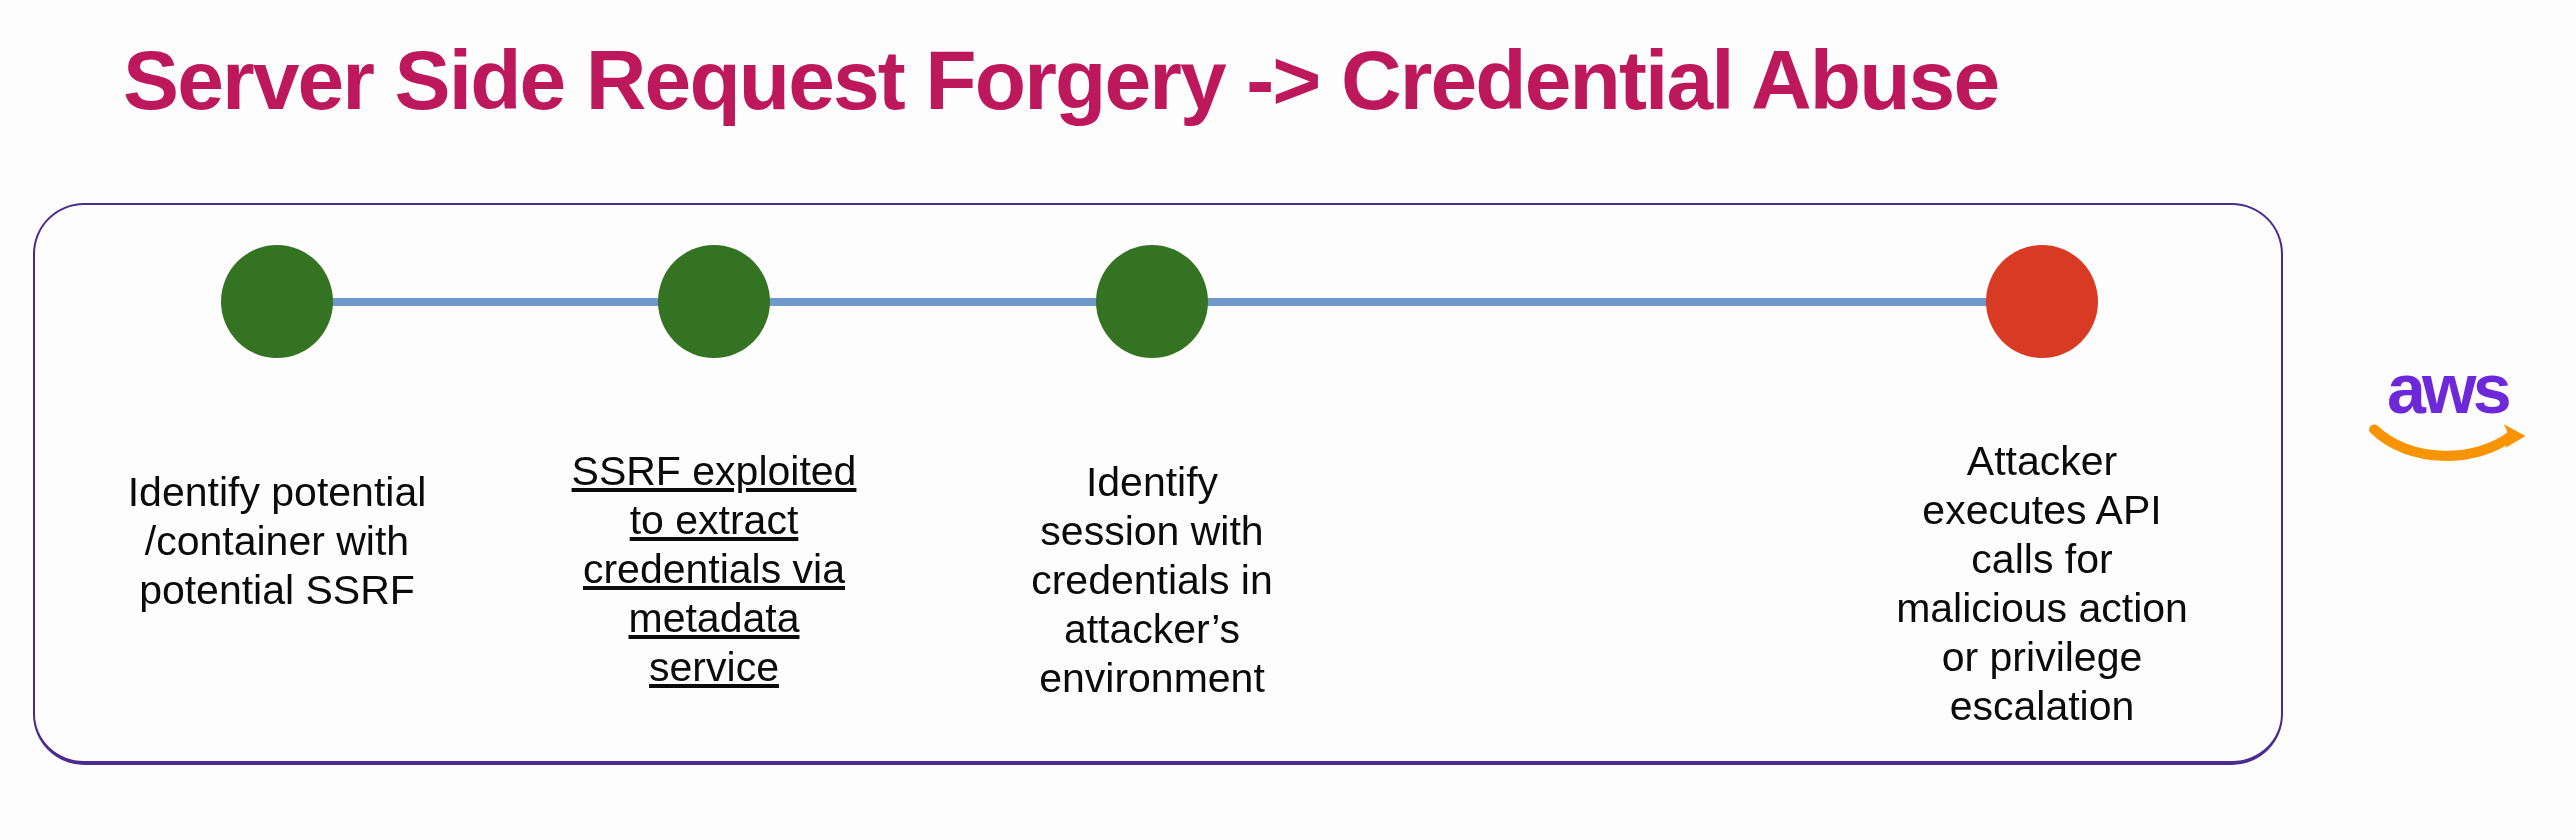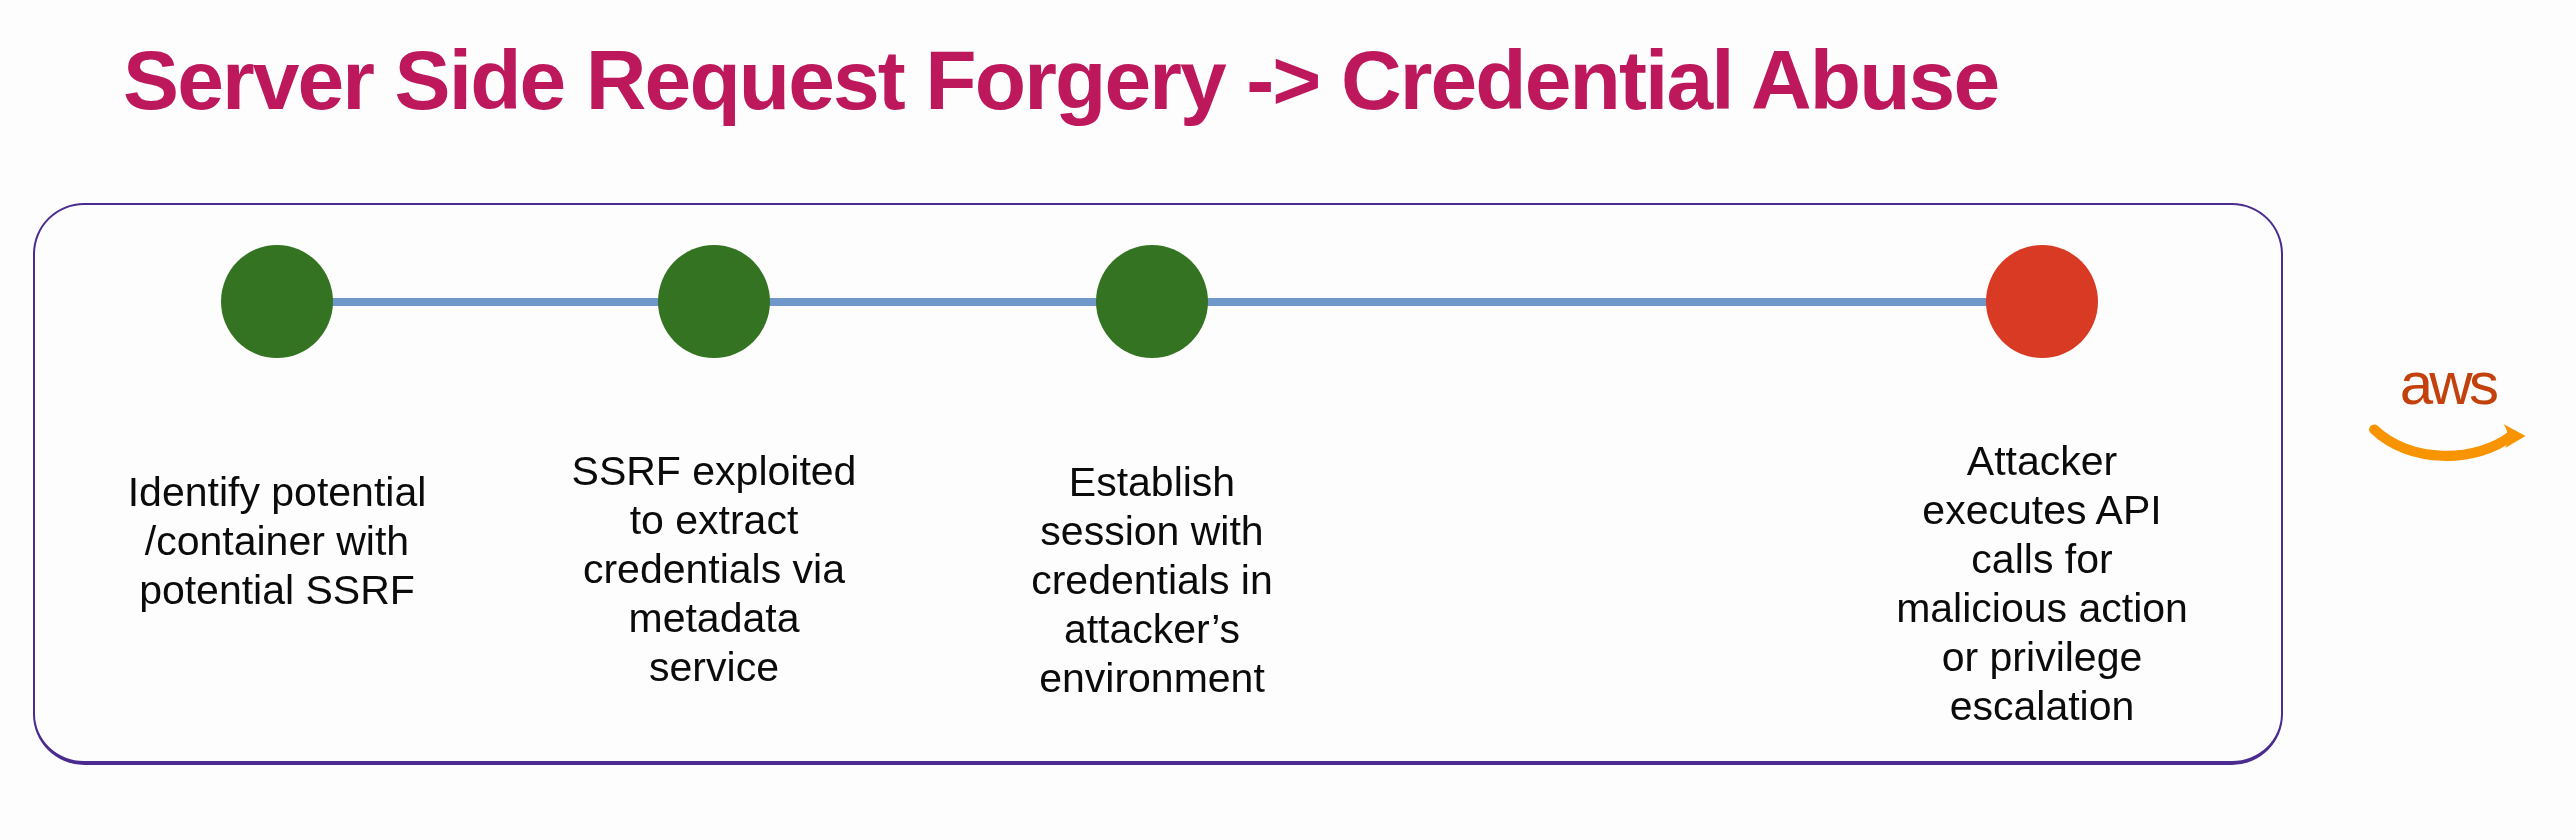--- a/index.html
+++ b/index.html
@@ -62,37 +62,37 @@
     position: absolute;
     width: 410px;
     font-size: 41px;
     line-height: 49px;
     color: #0b0b0b;
     text-align: center;
     white-space: pre-line;
     z-index: 2;
   }
   .label-1 { left: 72px;   top: 468px; }
-  .label-2 { left: 509px;  top: 447px; }
+  .label-2 { left: 509px;  top: 447px; text-decoration: underline; }
   .label-3 { left: 947px; top: 458px; }
   .label-4 { left: 1837px; top: 429px; margin-top: 8px; }
   .aws-logo {
     position: absolute;
     left: 2362px;
     top: 354px;
     width: 171px;
     height: 121px;
   }
   .aws-text {
     display: block;
-    font-size: 60px;
-    font-weight: 400;
+    font-size: 70px;
+    font-weight: 700;
     letter-spacing: -3.7px;
     line-height: 1;
-    color: #c2410c;
+    color: #6d28d9;
     text-align: center;
   }
   .aws-smile {
     position: absolute;
     left: 3.7px;
     top: 69px;
   }
 </style>
 </head>
 <body>
@@ -111,21 +111,21 @@
   <div class="node node-4" style="background: rgb(216, 58, 36);"></div>
 
   <div class="step-label label-1">Identify potential
 /container with
 potential SSRF</div>
   <div class="step-label label-2">SSRF exploited
 to extract
 credentials via
 metadata
 service</div>
-  <div class="step-label label-3">Establish
+  <div class="step-label label-3">Identify
 session with
 credentials in
 attacker’s
 environment</div>
   <div class="step-label label-4">Attacker
 executes API
 calls for
 malicious action
 or privilege
 escalation</div>

